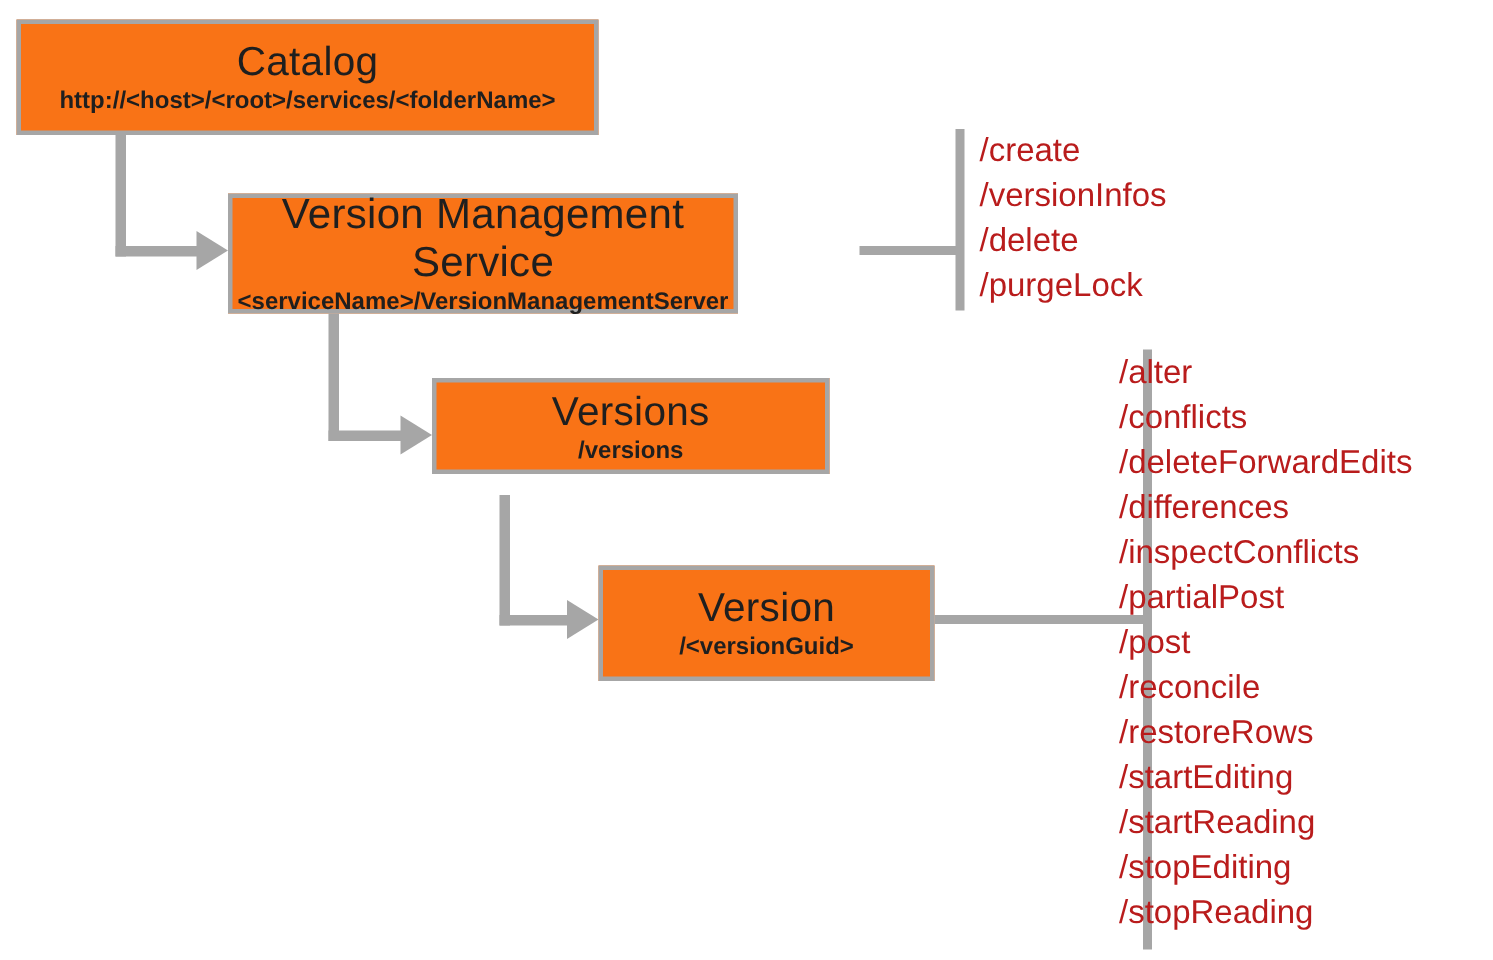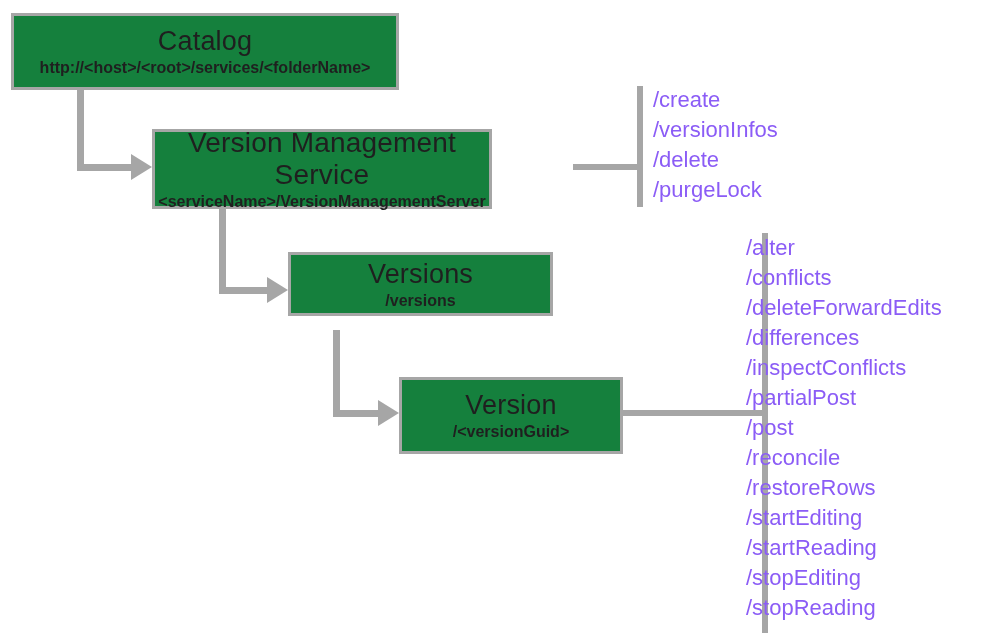--- a/index.html
+++ b/index.html
@@ -7,21 +7,21 @@
   body { font-family: "Liberation Sans", sans-serif; }
   .canvas {
     position: relative;
     width: 995px;
     height: 640px;
     background: #ffffff;
     overflow: hidden;
   }
   .node {
     position: absolute;
-    background: #15803d;
+    background: #f97316;
     border: 3px solid #a6a6a6;
     display: flex;
     flex-direction: column;
     align-items: center;
     justify-content: center;
     text-align: center;
   }
   .node-title {
     color: #1f1f1f;
     font-size: 27px;
@@ -42,21 +42,21 @@
     position: absolute;
     width: 0;
     height: 0;
     border-top: 13px solid transparent;
     border-bottom: 13px solid transparent;
     border-left: 21px solid #a6a6a6;
   }
   .ops {
     position: absolute;
     list-style: none;
-    color: #8b5cf6;
+    color: #b91c1c;
     font-size: 22px;
   }
   .ops li {
     line-height: 30px;
     white-space: nowrap;
   }
 </style>
 </head>
 <body>
 

